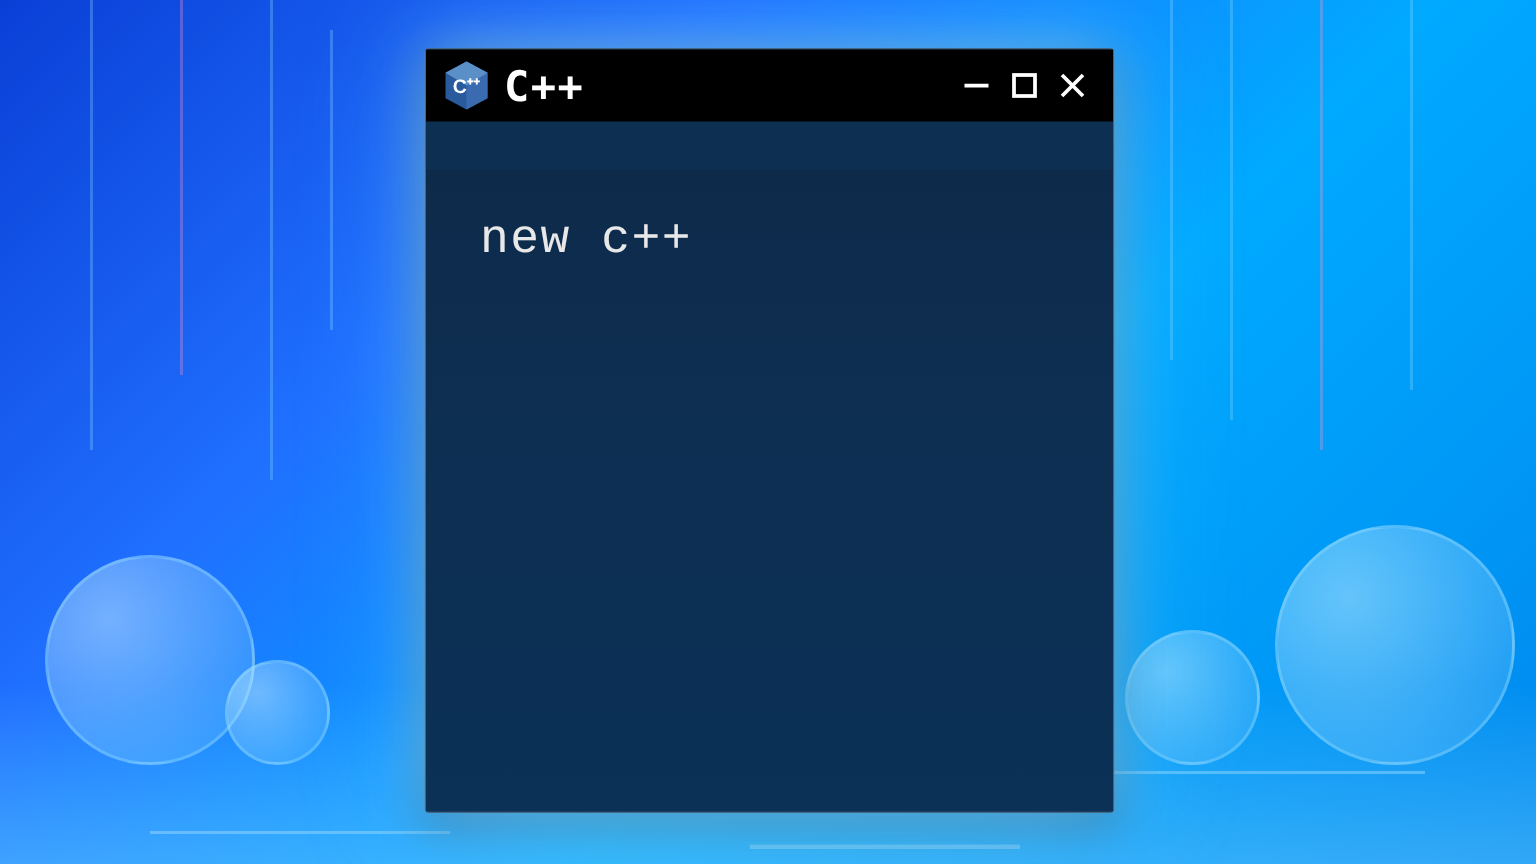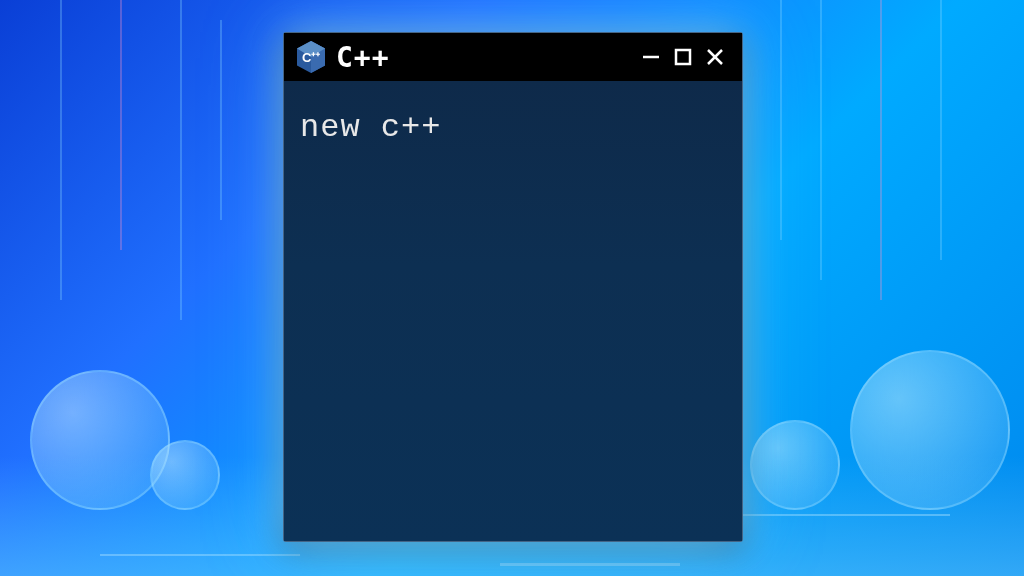--- a/index.html
+++ b/index.html
@@ -101,22 +101,23 @@
       height: 28px;
       display: flex;
       align-items: center;
       justify-content: center;
       color: #fff;
       cursor: pointer;
       font-size: 22px;
     }
     .content {
       flex: 1;
-      padding: 28px 16px;
+      padding: 28px 36px;
       background: linear-gradient(180deg, #0e2a4a 0%, #0d2f52 40%, #0b3156 100%);
+      margin-top: 32px;
     }
     .code-text {
       color: #e8e8e8;
       font-size: 32px;
       font-family: 'Consolas', 'Courier New', monospace;
       letter-spacing: 1px;
       white-space: pre;
     }
   </style>
 </head>

